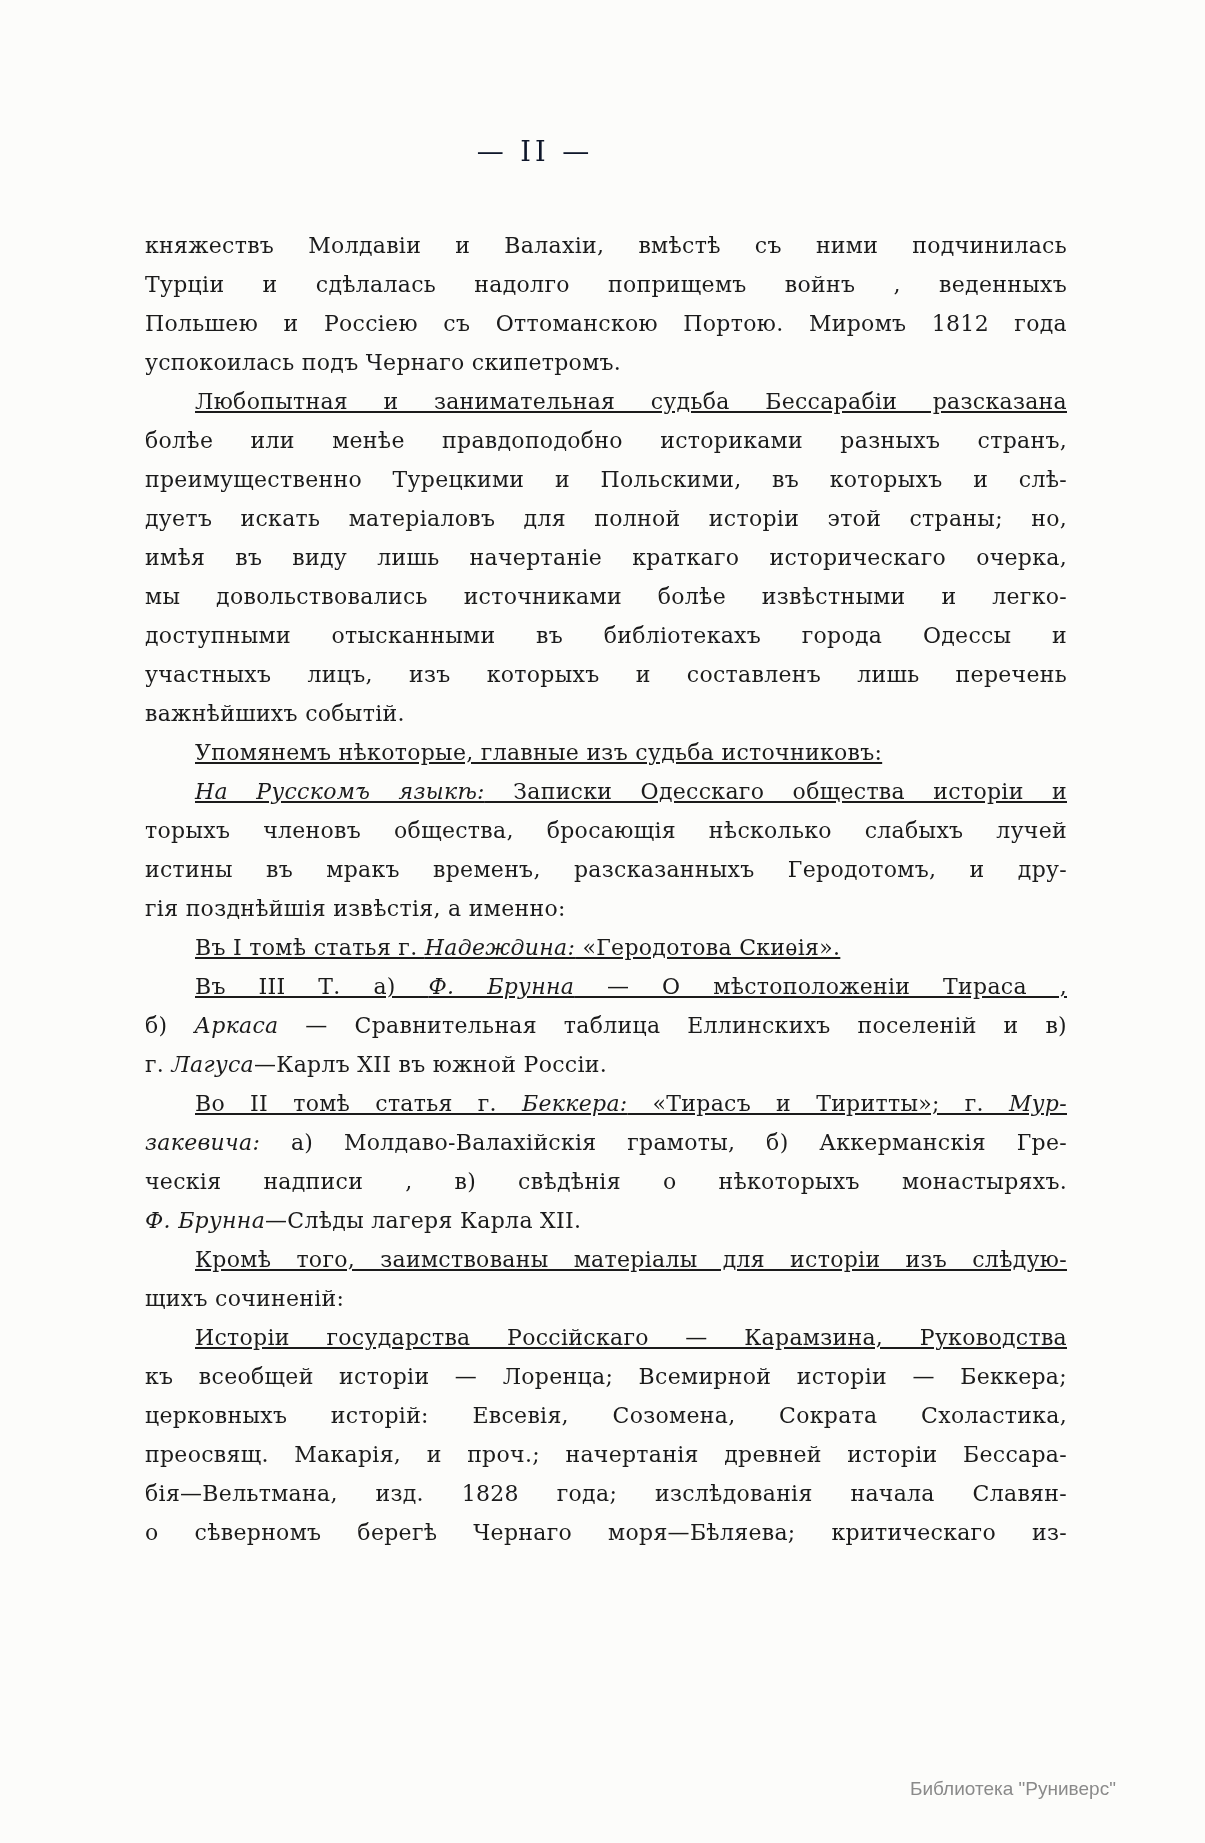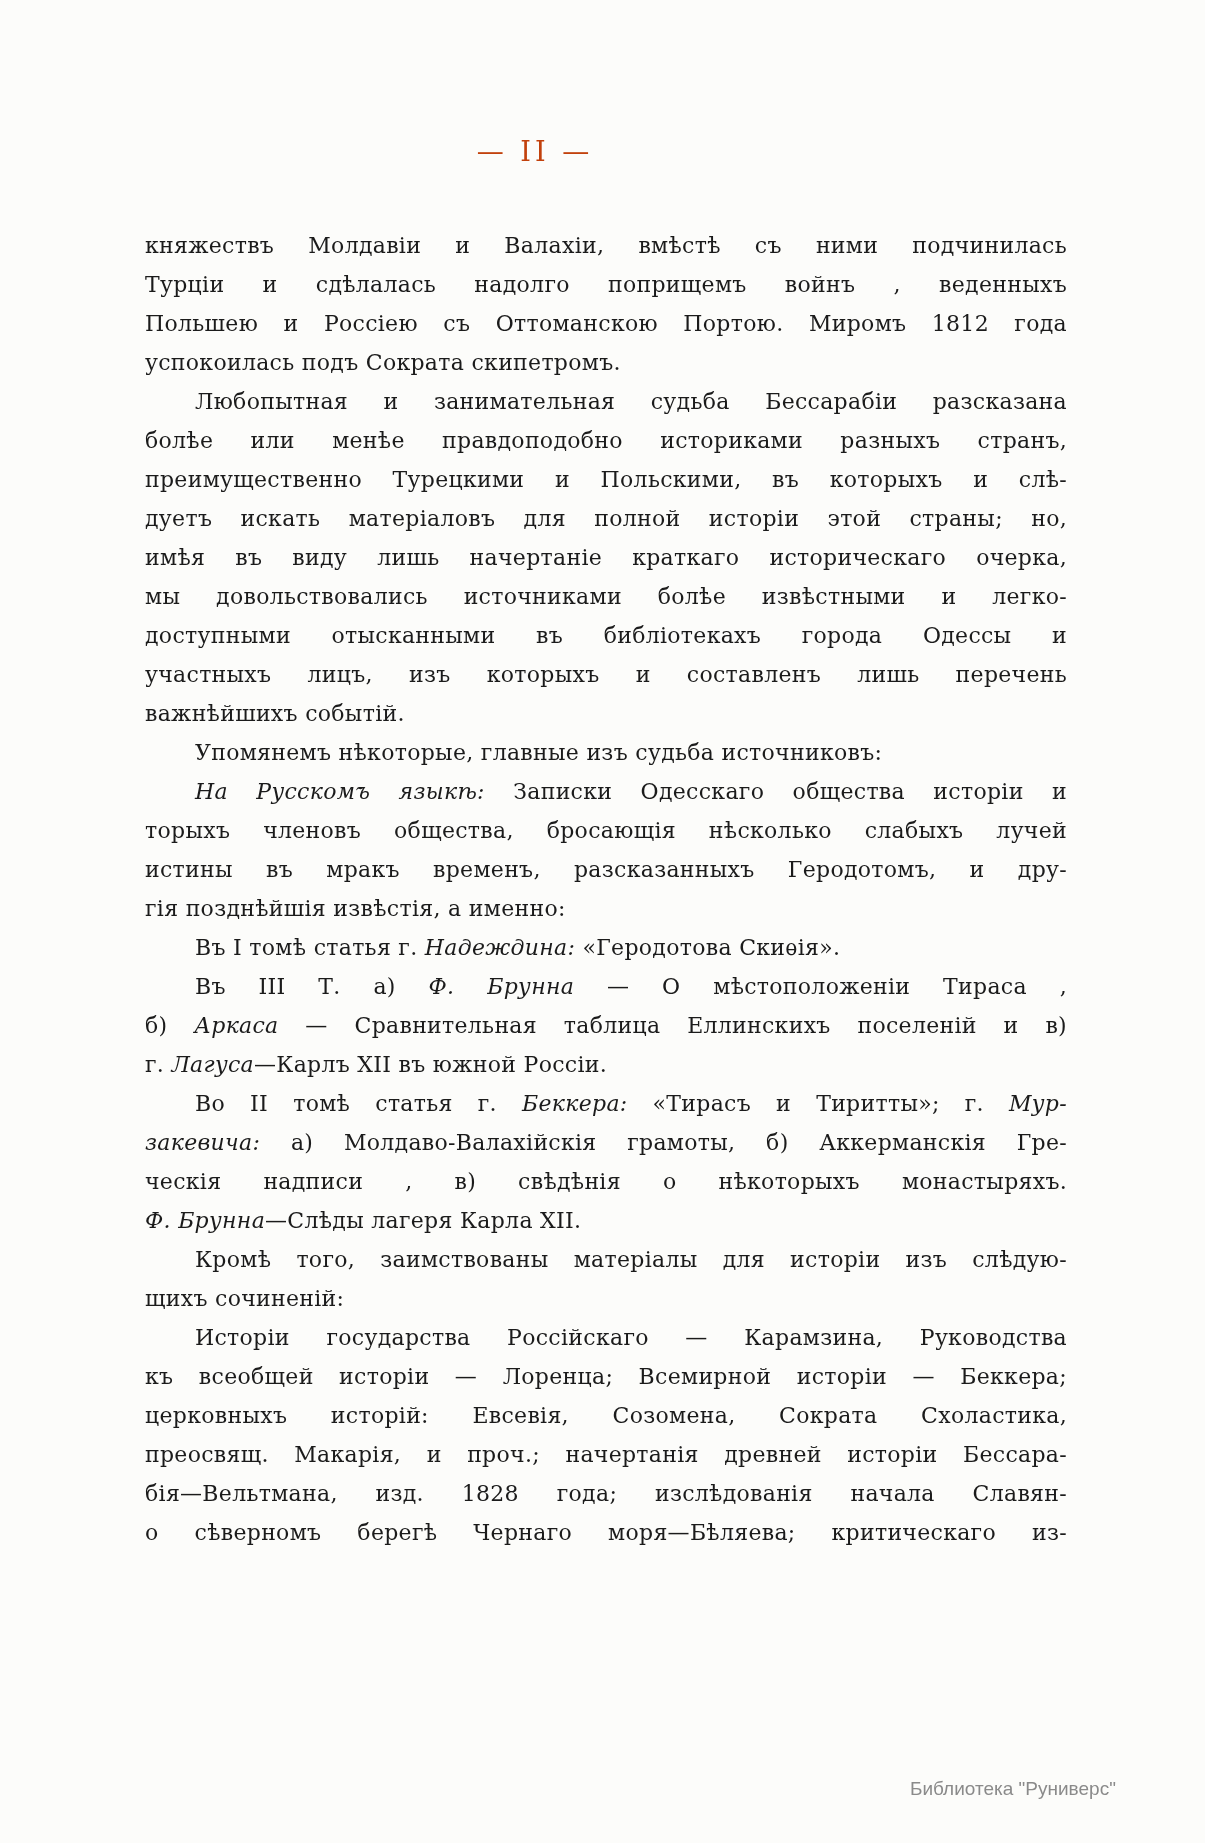--- a/index.html
+++ b/index.html
@@ -17,33 +17,33 @@
     color: #1b1b1b;
   }
   .page-header {
     position: absolute;
     top: 136px;
     left: 145px;
     width: 780px;
     text-align: center;
     font-size: 27px;
     letter-spacing: 4px;
-    color: #c2410c;
+    color: #0f172a;
   }
   .text-block {
     position: absolute;
     top: 226px;
     left: 145px;
     width: 922px;
     font-size: 22px;
     line-height: 39px;
     letter-spacing: 0.3px;
   }
   .para { margin: 0; padding: 0; }
-  .para.indent .line:first-child { text-indent: 50px; }
+  .para.indent .line:first-child { text-indent: 50px; text-decoration: underline; }
   .line {
     text-align: justify;
     text-align-last: left;
   }
   .line.fill { text-align-last: justify; }
   .seg.it { font-style: italic; }
   .watermark {
     position: absolute;
     top: 1778px;
     left: 910px;
@@ -58,21 +58,21 @@
 <body>
 
 <div class="scan-page">
   <div class="page-header">— II —</div>
 
   <div class="text-block" id="text-block">
       <div class="para">
         <div class="line fill"><span class="seg">княжествъ Молдавіи и Валахіи, вмѣстѣ съ ними подчинилась</span></div>
         <div class="line fill"><span class="seg">Турціи и сдѣлалась надолго поприщемъ войнъ , веденныхъ</span></div>
         <div class="line fill"><span class="seg">Польшею и Россіею съ Оттоманскою Портою. Миромъ 1812 года</span></div>
-        <div class="line"><span class="seg">успокоилась подъ Сократа скипетромъ.</span></div>
+        <div class="line"><span class="seg">успокоилась подъ Чернаго скипетромъ.</span></div>
       </div>
       <div class="para indent">
         <div class="line fill"><span class="seg">Любопытная и занимательная судьба Бессарабіи разсказана</span></div>
         <div class="line fill"><span class="seg">болѣе или менѣе правдоподобно историками разныхъ странъ,</span></div>
         <div class="line fill"><span class="seg">преимущественно Турецкими и Польскими, въ которыхъ и слѣ-</span></div>
         <div class="line fill"><span class="seg">дуетъ искать матеріаловъ для полной исторіи этой страны; но,</span></div>
         <div class="line fill"><span class="seg">имѣя въ виду лишь начертаніе краткаго историческаго очерка,</span></div>
         <div class="line fill"><span class="seg">мы довольствовались источниками болѣе извѣстными и легко-</span></div>
         <div class="line fill"><span class="seg">доступными отысканными въ библіотекахъ города Одессы и</span></div>
         <div class="line fill"><span class="seg">участныхъ лицъ, изъ которыхъ и составленъ лишь перечень</span></div>

